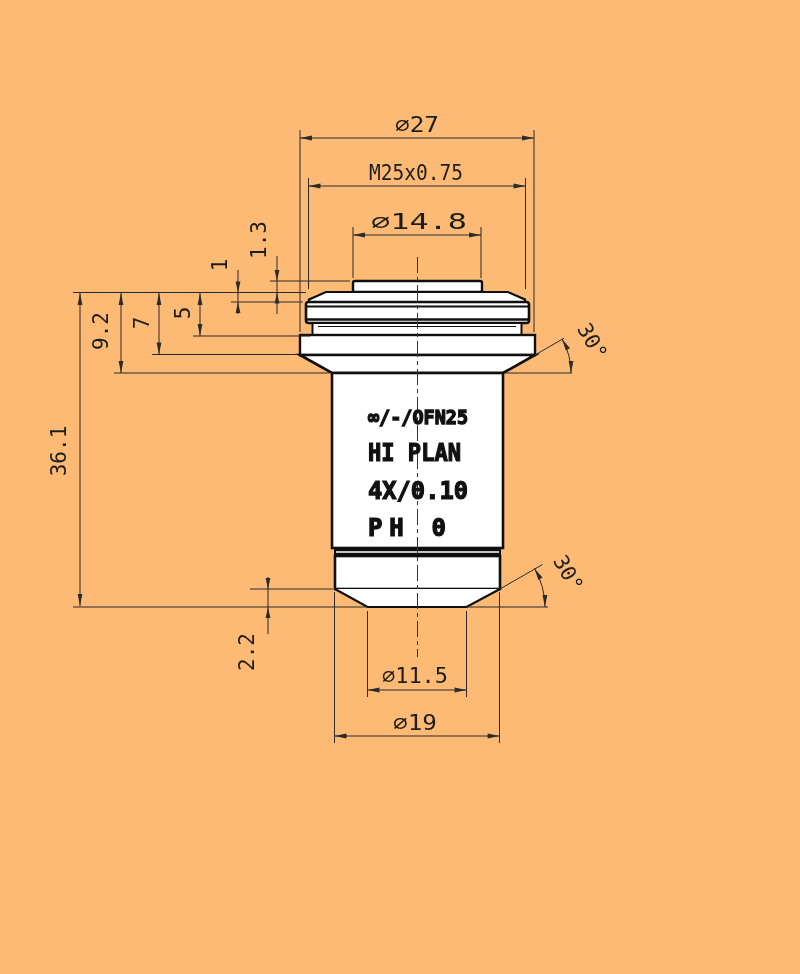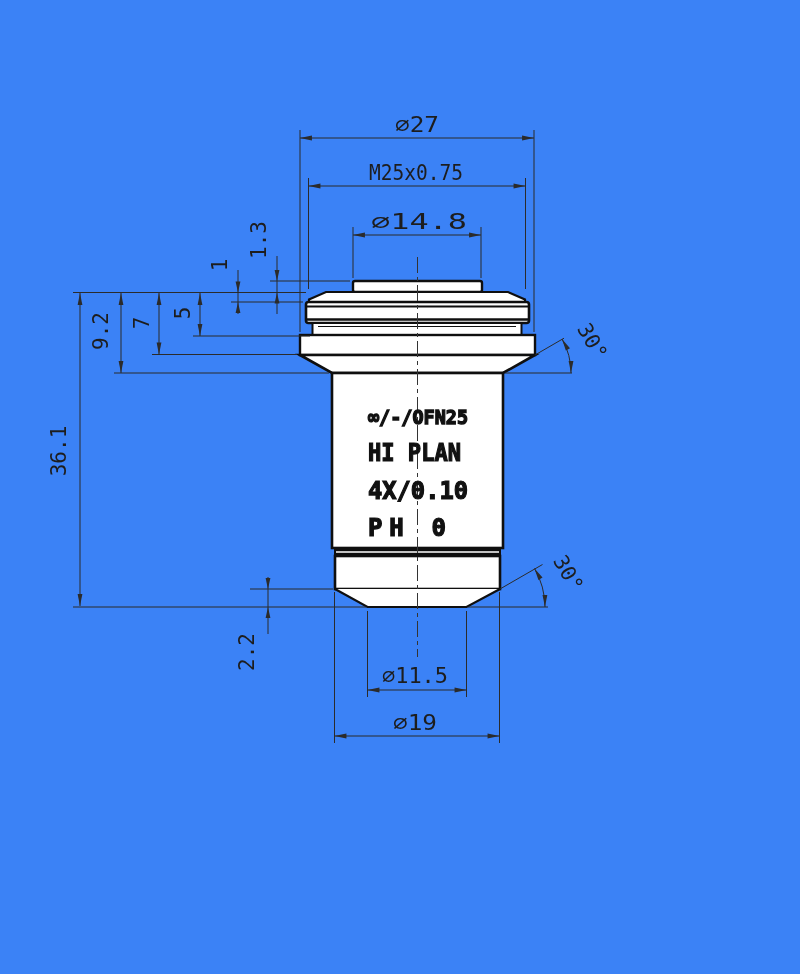--- a/index.html
+++ b/index.html
@@ -1,16 +1,16 @@
 <!DOCTYPE html>
 <html><head>
 <meta charset="utf-8">
 <style>
   html,body{margin:0;padding:0;background:#ffffff;}
-  .page{position:relative;width:800px;height:974px;background:#3b82f6;overflow:hidden;}
+  .page{position:relative;width:800px;height:974px;background:#fdba74;overflow:hidden;}
   svg{display:block;}
   text{font-family:"DejaVu Sans Mono","Liberation Mono",monospace;fill:#1d1d1d;}
   .dimtxt{font-size:21px;}
   .engrave{font-weight:700;stroke:#111;fill:#111;}
   .thin{stroke:#2b2b2b;stroke-width:1;fill:none;}
   .part{stroke:#0f0f0f;fill:#ffffff;}
 </style>
 </head>
 <body>
 

